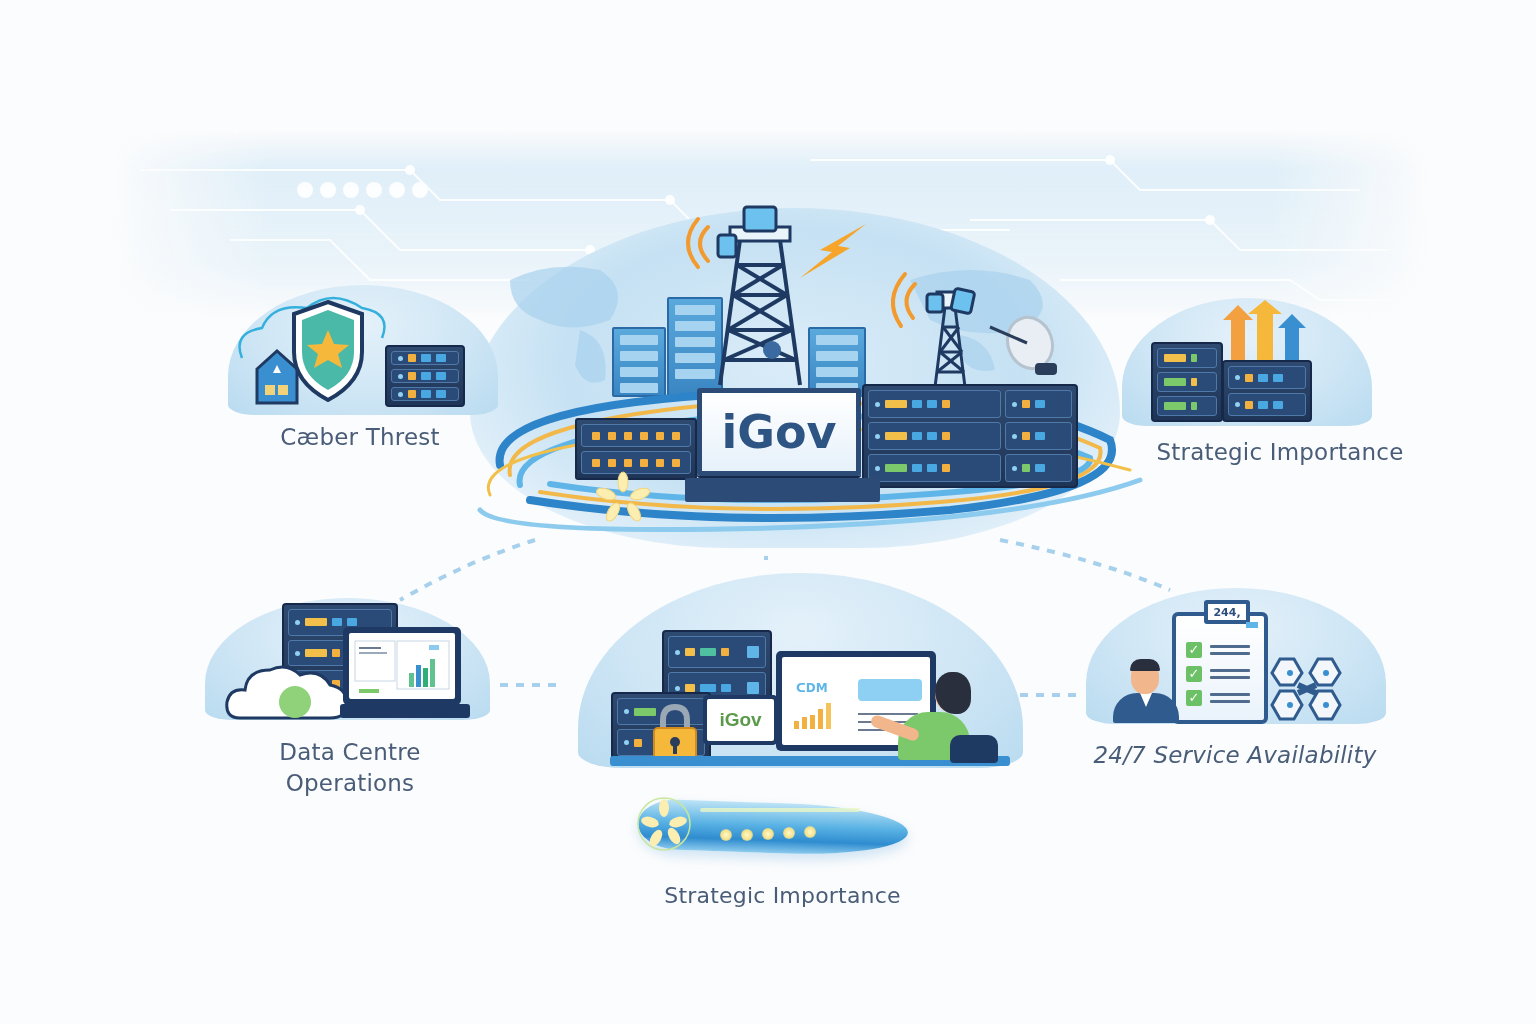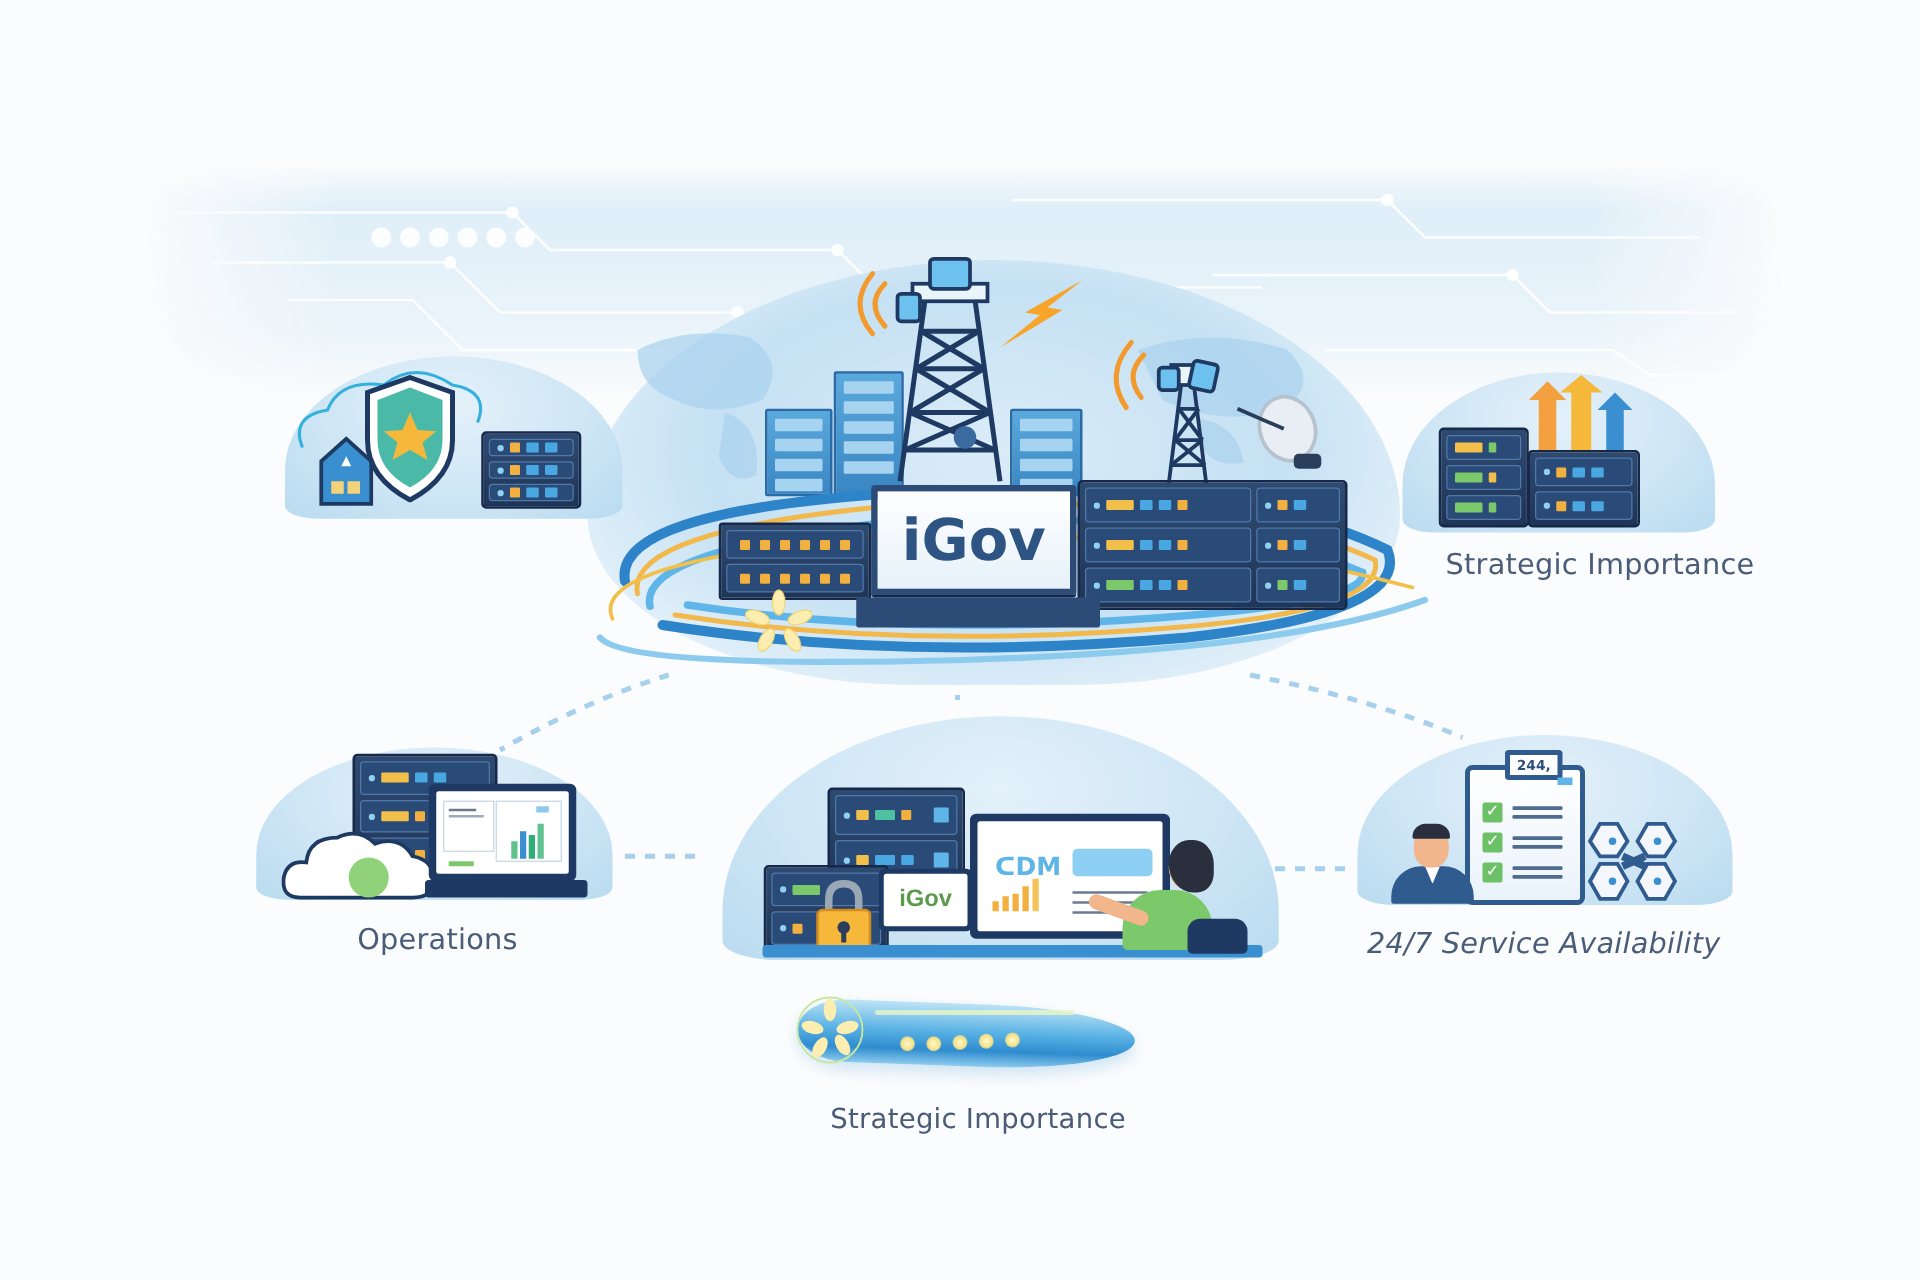--- a/index.html
+++ b/index.html
@@ -390,20 +390,21 @@
           <span class="bar-b"></span>
         </div>
       <div class="slot">
           <span class="led"></span>
           <span class="bar-o"></span>
           <span class="bar-b"></span>
           <span class="bar-b"></span>
         </div>
     </div>
     <div class="label" style="left:235px; top:422px; width:250px;">
+      <div>Cæber Threst</div>
     </div>
   </div>
 
   <div>
     <div class="blob" style="left:1122px; top:298px; width:250px; height:128px;"></div>
     <svg style="position:absolute;left:1218px;top:300px" width="95" height="62" viewBox="0 0 95 62">
       <path d="M5 20 L20 5 L35 20 H27 V62 H13 V20 Z" fill="#f2a040"></path>
       <path d="M30 14 L47 0 L64 14 H55 V62 H39 V14 Z" fill="#f6b83a"></path>
       <path d="M60 28 L74 14 L88 28 H81 V62 H67 V28 Z" fill="#3a8fd0"></path>
     </svg>
@@ -473,20 +474,21 @@
           <rect x="60" y="40" width="5" height="14" fill="#5fc28f"></rect>
           <rect x="67" y="32" width="5" height="22" fill="#3a8fd0"></rect>
           <rect x="74" y="35" width="5" height="19" fill="#2fae78"></rect>
           <rect x="81" y="26" width="5" height="28" fill="#5fc28f"></rect>
           <rect x="80" y="12" width="10" height="5" fill="#8ccbee"></rect>
         </svg>
       </div>
     </div>
     <div style="position:absolute; left:340px; top:704px; width:130px; height:14px; background:#1e3a64; border-radius:3px;"></div>
     <div class="label" style="left:215px; top:737px; width:270px;">
+      <div>Data Centre</div>
       <div>Operations</div>
     </div>
   </div>
 
   <div>
     <div class="blob" style="left:578px; top:573px; width:445px; height:195px; border-radius:50% 50% 10% 10% / 80% 80% 8% 8%;"></div>
     <div class="rack" style="left:662px; top:630px; width:110px; height:80px;">
       <div class="slot">
           <span class="led"></span>
           <span class="bar-y" style="width:10px"></span>
@@ -518,21 +520,21 @@
       <circle cx="23" cy="38" r="5" fill="#2a3d5a"></circle>
       <rect x="21" y="40" width="4" height="10" fill="#2a3d5a"></rect>
     </svg>
     <div class="monitor" style="left:703px; top:695px; width:75px; height:50px; padding:4px;">
       <div class="screen" style="display:flex; align-items:center; justify-content:center;">
         <span style="color:#5a9a4a; font-size:19px; font-weight:bold; font-family:'Liberation Sans', sans-serif;">iGov</span>
       </div>
     </div>
     <div class="monitor" style="left:776px; top:651px; width:160px; height:100px;">
       <div class="screen">
-        <span style="position:absolute; left:14px; top:24px; color:#5fb5e8; font-size:20px; font-weight:bold;">ᑕDM</span>
+        <span style="position:absolute; left:14px; top:24px; color:#5fb5e8; font-size:12px; font-weight:bold;">ᑕDM</span>
         <svg style="position:absolute;left:10px;top:44px" width="50" height="30" viewBox="0 0 50 30">
           <rect x="2" y="20" width="5" height="8" fill="#f2b040"></rect>
           <rect x="10" y="16" width="5" height="12" fill="#f2b040"></rect>
           <rect x="18" y="14" width="5" height="14" fill="#f2b040"></rect>
           <rect x="26" y="8" width="5" height="20" fill="#f2b040"></rect>
           <rect x="34" y="2" width="5" height="26" fill="#f6c25a"></rect>
         </svg>
         <div style="position:absolute; left:76px; top:22px; width:64px; height:22px; background:#8dd0f3; border-radius:4px;"></div>
         <div style="position:absolute; left:76px; top:56px; width:60px; height:2px; background:#6a7b91;"></div>
         <div style="position:absolute; left:76px; top:64px; width:60px; height:2px; background:#6a7b91;"></div>

